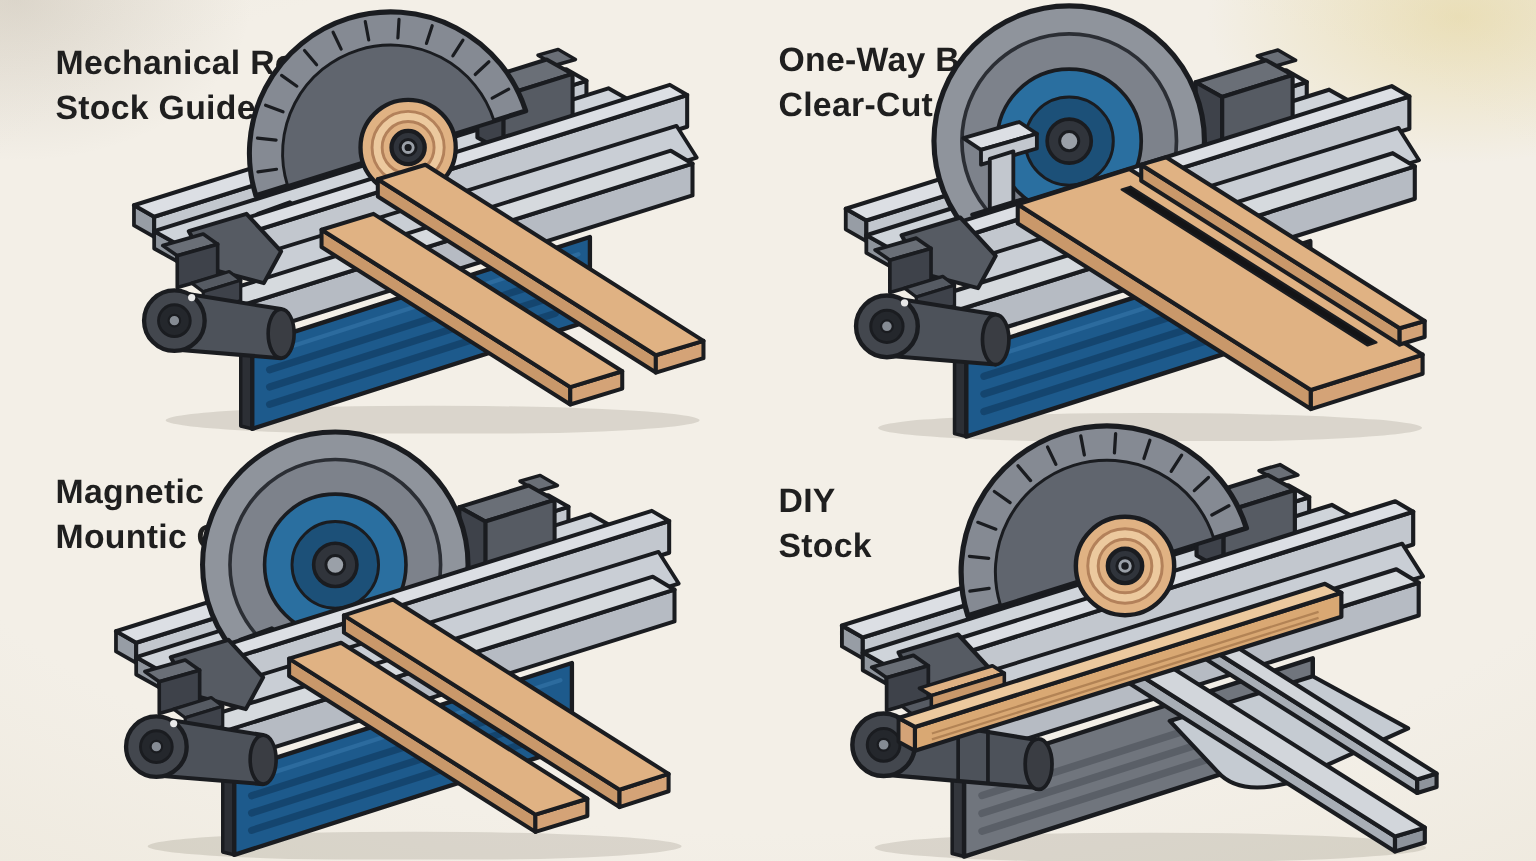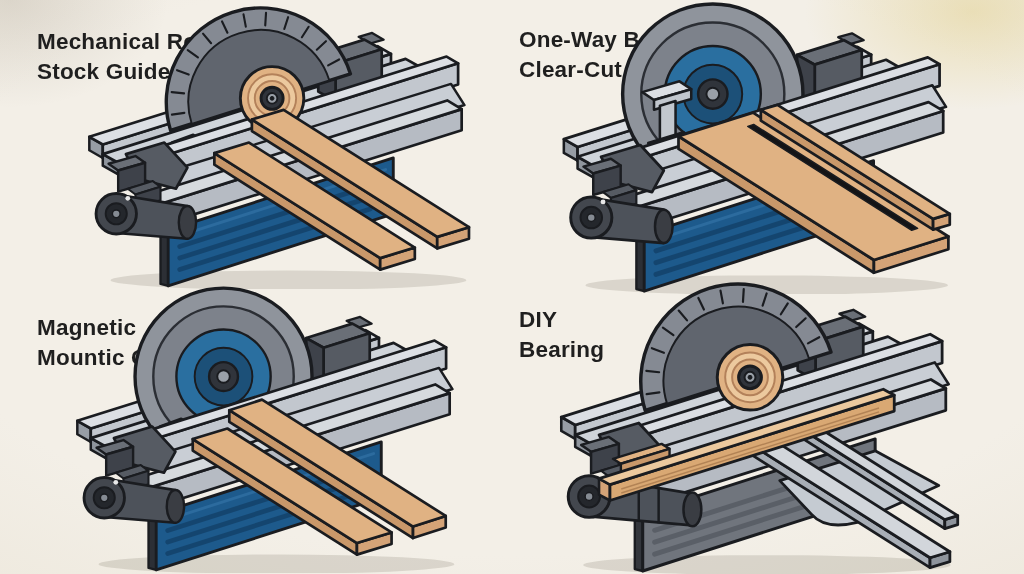--- a/index.html
+++ b/index.html
@@ -13,21 +13,21 @@
   }
   .title{
     position:absolute;margin:0;font-size:22.5px;font-weight:700;color:#1f1f1f;
     line-height:30px;letter-spacing:0.2px;white-space:pre-wrap;
   }
   .title span{display:block;}
   svg.saw{position:absolute;}
   #t0{left:37px;top:27px}
   #t1{left:519px;top:25px}
   #t2{left:37px;top:313px}
-  #t3{left:519px;top:305px}
+  #t3{left:519px;top:319px}
   #s0{left:72px;top:0;width:404px;height:289px}
   #s1{left:546px;top:0;width:412px;height:294px}
   #s2{left:60px;top:284px;width:404px;height:289px}
   #s3{left:542px;top:276px;width:420px;height:298px}
 </style>
 </head>
 <body>
 
 <div class="canvas">
 
@@ -223,21 +223,21 @@
         <polygon points="138.0,161.0 308.7,269.1 308.7,281.1 138.0,173.0" fill="#c9986a" stroke="#1a1c20" stroke-width="2.8" stroke-linejoin="round"></polygon>
         <polygon points="308.7,269.1 344.7,258.1 344.7,270.1 308.7,281.1" fill="#d4a377" stroke="#1a1c20" stroke-width="2.8" stroke-linejoin="round"></polygon>
         <polygon points="138.0,161.0 308.7,269.1 344.7,258.1 174.0,150.0" fill="#e0b283" stroke="#1a1c20" stroke-width="2.8" stroke-linejoin="round"></polygon>
         <path d="M155.45,163.6" fill="none" stroke="#a97a4e" stroke-width="1.6" opacity="0.85"></path>
         <path d="M164.45,160.85" fill="none" stroke="#a97a4e" stroke-width="1.6" opacity="0.85"></path>
         <path d="M173.45,158.1" fill="none" stroke="#a97a4e" stroke-width="1.6" opacity="0.85"></path>
       </svg>
   </section>
 
   <section>
-    <h2 class="title" id="t3"><span>DIY</span><span>Bearing</span></h2>
+    <h2 class="title" id="t3"><span>DIY</span><span>Stock</span></h2>
     <svg class="saw" id="s3" viewBox="0 0 420 300" role="img" aria-label="gray table saw with protractor-style guard, wooden beam guide and shop-made metal rails">
         <ellipse cx="225" cy="291" rx="185" ry="10" fill="rgba(90,80,60,0.16)"></ellipse>
         <polygon points="18.0,142.0 32.0,150.0 32.0,164.0 18.0,156.0" fill="#979da5" stroke="#1a1c20" stroke-width="2.6" stroke-linejoin="round"></polygon>
         <polygon points="32.0,150.0 331.6,55.8 331.6,69.8 32.0,164.0" fill="#c2c7ce" stroke="#1a1c20" stroke-width="2.8" stroke-linejoin="round"></polygon>
         <polygon points="18.0,142.0 317.6,47.8 331.6,55.8 32.0,150.0" fill="#dcdfe4" stroke="#1a1c20" stroke-width="2.8" stroke-linejoin="round"></polygon>
         <polygon points="32.0,160.0 48.0,169.0 48.0,181.0 32.0,172.0" fill="#8f959d" stroke="#1a1c20" stroke-width="2.6" stroke-linejoin="round"></polygon>
         <polygon points="48.0,169.0 362.8,70.0 362.8,82.0 48.0,181.0" fill="#b4bac2" stroke="#1a1c20" stroke-width="2.8" stroke-linejoin="round"></polygon>
         <polygon points="32.0,160.0 346.8,61.0 362.8,70.0 48.0,169.0" fill="#cfd4da" stroke="#1a1c20" stroke-width="2.8" stroke-linejoin="round"></polygon>
         <polygon points="298.0,38.0 312.0,34.0 324.0,41.0 310.0,45.0" fill="#6a6f77" stroke="#1a1c20" stroke-width="2.4" stroke-linejoin="round"></polygon>
         <polygon points="256.0,56.0 304.0,41.0 322.0,51.0 274.0,66.0" fill="#6a6f77" stroke="#1a1c20" stroke-width="2.8" stroke-linejoin="round"></polygon>

